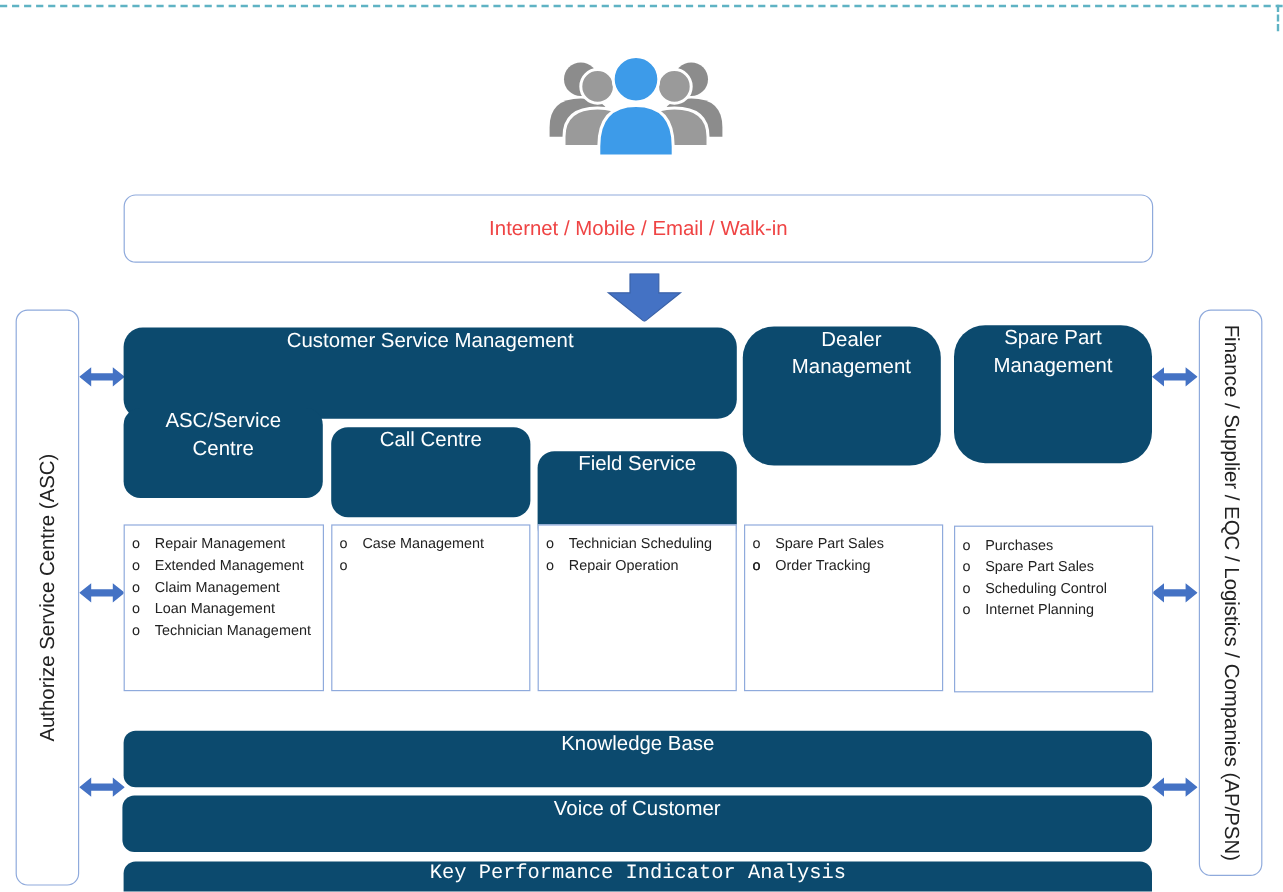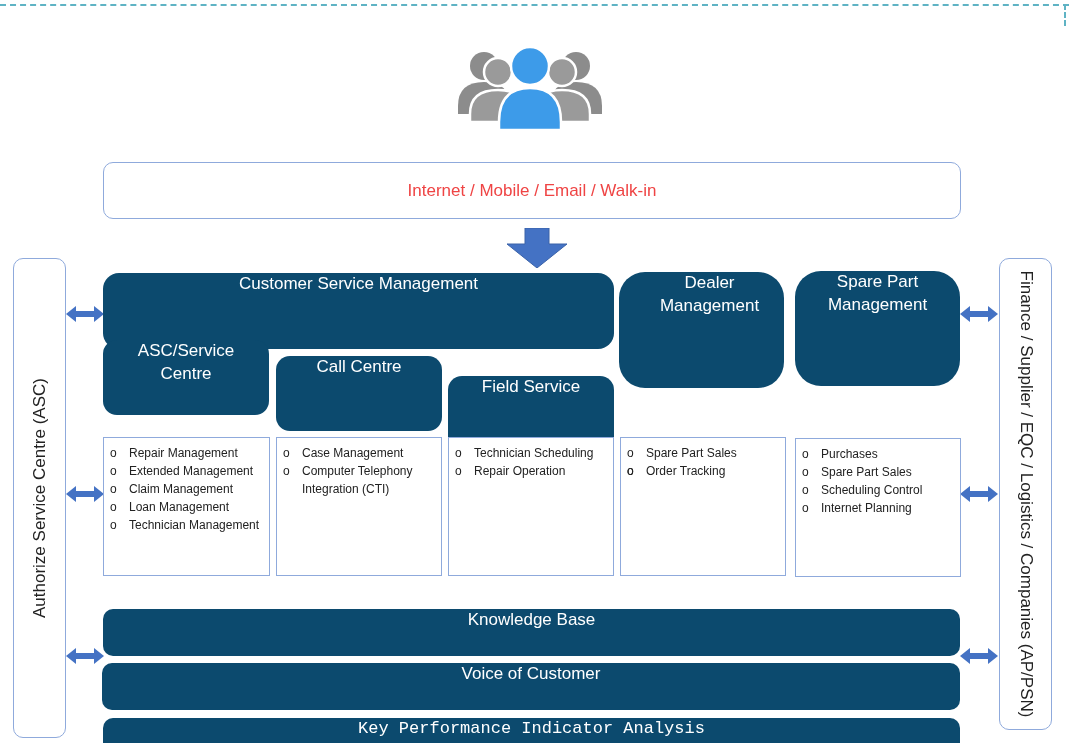--- a/index.html
+++ b/index.html
@@ -131,21 +131,21 @@
       <li><span class="bullet">o</span><span>Repair Management</span></li>
       <li><span class="bullet">o</span><span>Extended Management</span></li>
       <li><span class="bullet">o</span><span>Claim Management</span></li>
       <li><span class="bullet">o</span><span>Loan Management</span></li>
       <li><span class="bullet">o</span><span>Technician Management</span></li>
     </ul>
   </div>
 <div class="abs list l2">
     <ul>
       <li><span class="bullet">o</span><span>Case Management</span></li>
-      <li><span class="bullet">o</span><span>Computer Telephony Integration (CTI)</span></li>
+      <li><span class="bullet">o</span></li>
     </ul>
   </div>
 <div class="abs list l3">
     <ul>
       <li><span class="bullet">o</span><span>Technician Scheduling</span></li>
       <li><span class="bullet">o</span><span>Repair Operation</span></li>
     </ul>
   </div>
 <div class="abs list l4">
     <ul>

